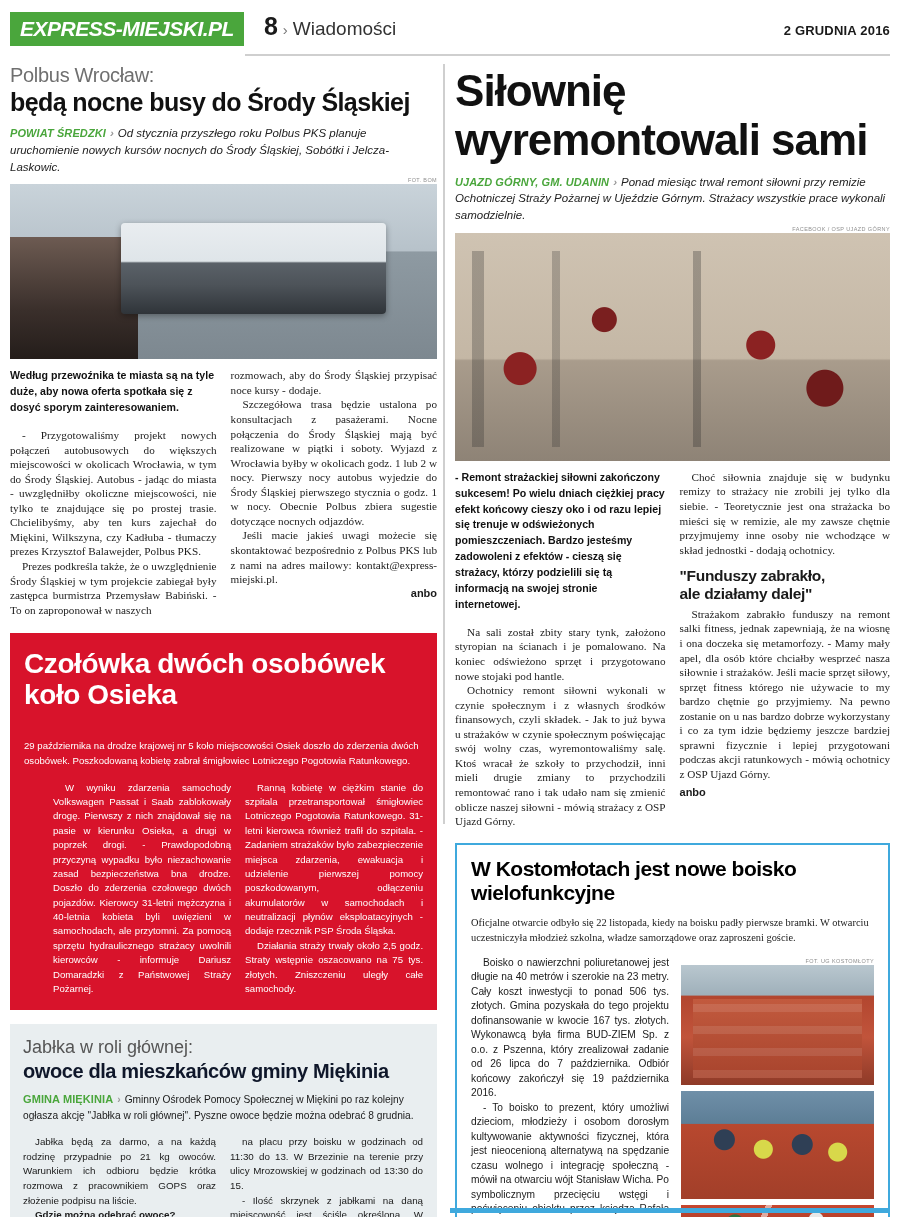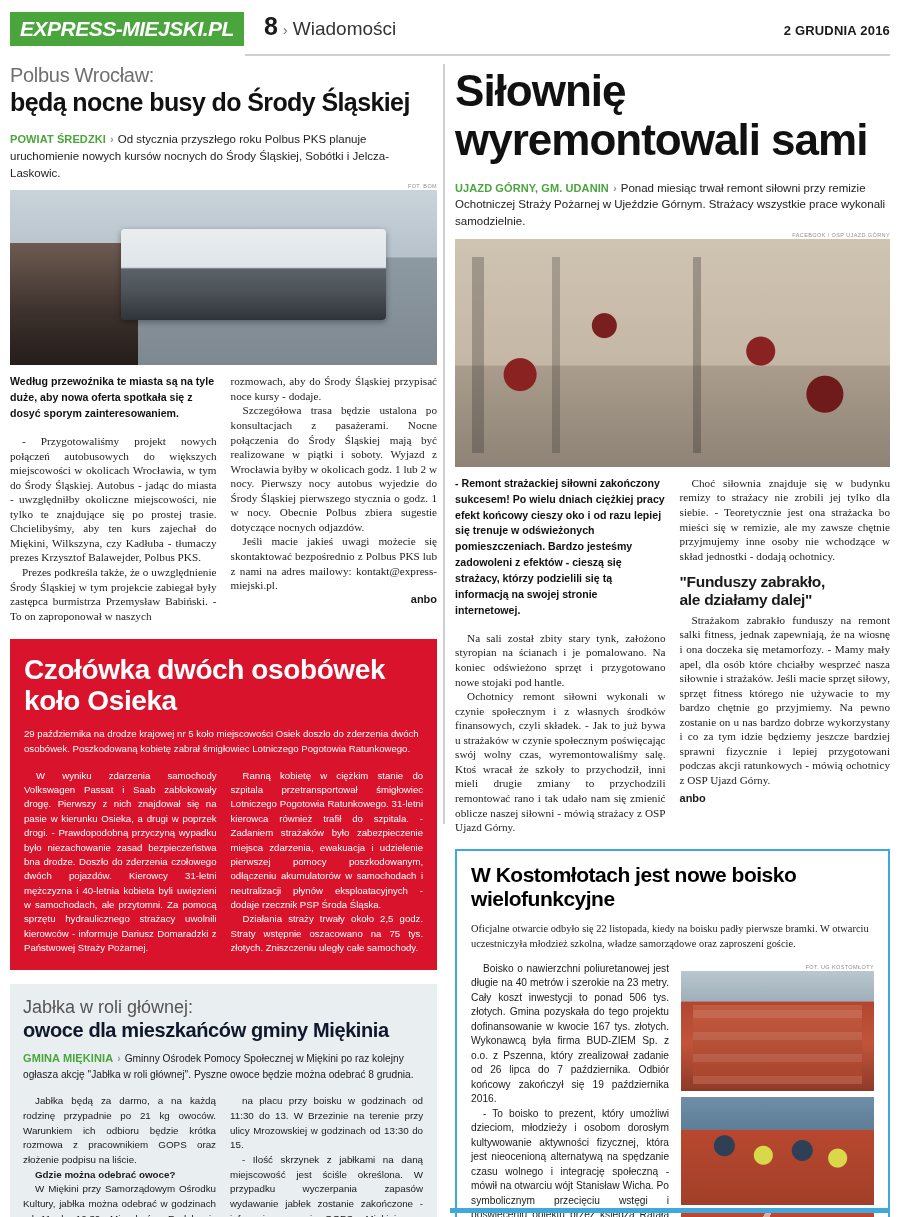--- a/index.html
+++ b/index.html
@@ -25,21 +25,21 @@
   .page-num { font-size:25px; font-weight:bold; color:#1a1a1a; line-height:1; }
   .crumb-sep { font-size:15px; color:#777; margin:0 5px; }
   .crumb-text { font-size:19px; color:#333; }
   .head-date { margin-left:auto; font-size:13px; font-weight:bold; letter-spacing:0.2px; }
   .head-rule { height:2px; background:#cfcfcf; margin:8px 0 0 235px; }
 
   
   .kicker { font-size:20px; font-weight:normal; color:#6f6f6f; line-height:1.1; letter-spacing:-0.3px;}
   .headline { font-size:25px; font-weight:bold; color:#111; line-height:1.12; letter-spacing:-0.6px; margin-top:2px;}
   .headline.big { font-size:44px; letter-spacing:-1px; }
-  .lead { font-size:11.5px; line-height:1.45; color:#222; margin-top:15px; }
+  .lead { font-size:11.5px; line-height:1.45; color:#222; margin-top:9px;font-style:italic; }
   .tag { color:#4aa63c; font-weight:bold; font-size:11px; letter-spacing:0.1px;}
   .tag-arrow { color:#9a9a9a; font-weight:bold; margin:0 4px; }
   .credit { font-size:5.5px; color:#8f8f8f; text-align:right; letter-spacing:0.4px; margin:2px 0 1px 0; text-transform:uppercase;}
 
   .body-col { font-family:Liberation Serif, serif; font-size:11.2px; line-height:1.30; text-align:justify; color:#1b1b1b; }
   .body-col p { margin:0; text-indent: 12px; }
   .body-col p.noindent { text-indent:0; }
   .sans-body { font-family:"Liberation Sans", sans-serif; font-size:10.2px; line-height:1.42; text-align:justify; }
   .sans-body p { margin:0; text-indent:12px; }
   .byline { text-align:right; font-weight:bold; font-size:11px; }
@@ -94,21 +94,21 @@
     content:""; position:absolute; inset:0;
     background:
       linear-gradient(115deg, transparent 0 40%, rgba(255,255,255,.55) 40% 43%, transparent 43% 100%),
       radial-gradient(circle at 28% 45%, #2f6f3f 0 9px, transparent 10px),
       radial-gradient(circle at 70% 35%, #e8e8e8 0 7px, transparent 8px);
   }
 
   
   .red-box { background:#d8132b; color:#fff; padding:16px 14px 14px 14px; margin-top:16px; }
   .red-box .rb-head { font-size:28px; font-weight:bold; line-height:1.1; letter-spacing:-0.4px; }
-  .red-box .rb-lead { font-size:9.6px; line-height:1.55; margin-top:10px; }
+  .red-box .rb-lead { font-size:9.6px; line-height:1.55; margin-top:28px; }
   .red-box .rb-body { font-size:9.6px; line-height:1.5; text-align:justify; }
   .red-box .rb-body p { margin:0; text-indent:12px; }
 
   
   .grey-box { background:#e9eef0; padding:14px 14px 16px 13px; margin-top:14px; }
   .grey-box .gb-kick { font-size:18px; color:#555; line-height:1.1; }
   .grey-box .gb-head { font-size:20px; font-weight:bold; color:#0f172a; letter-spacing:-0.4px; margin-top:2px;}
   .grey-box .gb-lead { font-size:10.2px; line-height:1.5; margin-top:8px; }
   .grey-box .gb-body { font-size:9.8px; line-height:1.5; text-align:justify; }
   .grey-box .gb-body p { margin:0; text-indent:12px; }
@@ -176,21 +176,21 @@
               <p>Jeśli macie jakieś uwagi możecie się skontaktować bezpośrednio z Polbus PKS lub z nami na adres mailowy: kontakt@express-miejski.pl.</p>
             </div>
             <div class="byline">anbo</div>
           </div>
         </div>
       </div>
 
       <div class="red-box">
         <div class="rb-head">Czołówka dwóch osobówek koło Osieka</div>
         <div class="rb-lead">29 października na drodze krajowej nr 5 koło miejscowości Osiek doszło do zderzenia dwóch osobówek. Poszkodowaną kobietę zabrał śmigłowiec Lotniczego Pogotowia Ratunkowego.</div>
-        <div class="cols2" style="margin-top:12px;">
+        <div class="cols2" style="margin-top:12px;margin-left:29px;">
           <div class="rb-body">
             <p>W wyniku zdarzenia samochody Volkswagen Passat i Saab zablokowały drogę. Pierwszy z nich znajdował się na pasie w kierunku Osieka, a drugi w poprzek drogi. - Prawdopodobną przyczyną wypadku było niezachowanie zasad bezpieczeństwa bna drodze. Doszło do zderzenia czołowego dwóch pojazdów. Kierowcy 31-letni mężczyzna i 40-letnia kobieta byli uwięzieni w samochodach, ale przytomni. Za pomocą sprzętu hydraulicznego strażacy uwolnili kierowców - informuje Dariusz Domaradzki z Państwowej Straży Pożarnej.</p>
           </div>
           <div class="rb-body">
             <p>Ranną kobietę w ciężkim stanie do szpitala przetransportował śmigłowiec Lotniczego Pogotowia Ratunkowego. 31-letni kierowca również trafił do szpitala. - Zadaniem strażaków było zabezpieczenie miejsca zdarzenia, ewakuacja i udzielenie pierwszej pomocy poszkodowanym, odłączeniu akumulatorów w samochodach i neutralizacji płynów eksploatacyjnych - dodaje rzecznik PSP Środa Śląska.</p>
             <p>Działania straży trwały około 2,5 godz. Straty wstępnie oszacowano na 75 tys. złotych. Zniszczeniu uległy całe samochody.</p>
           </div>
         </div>
       </div>
 

